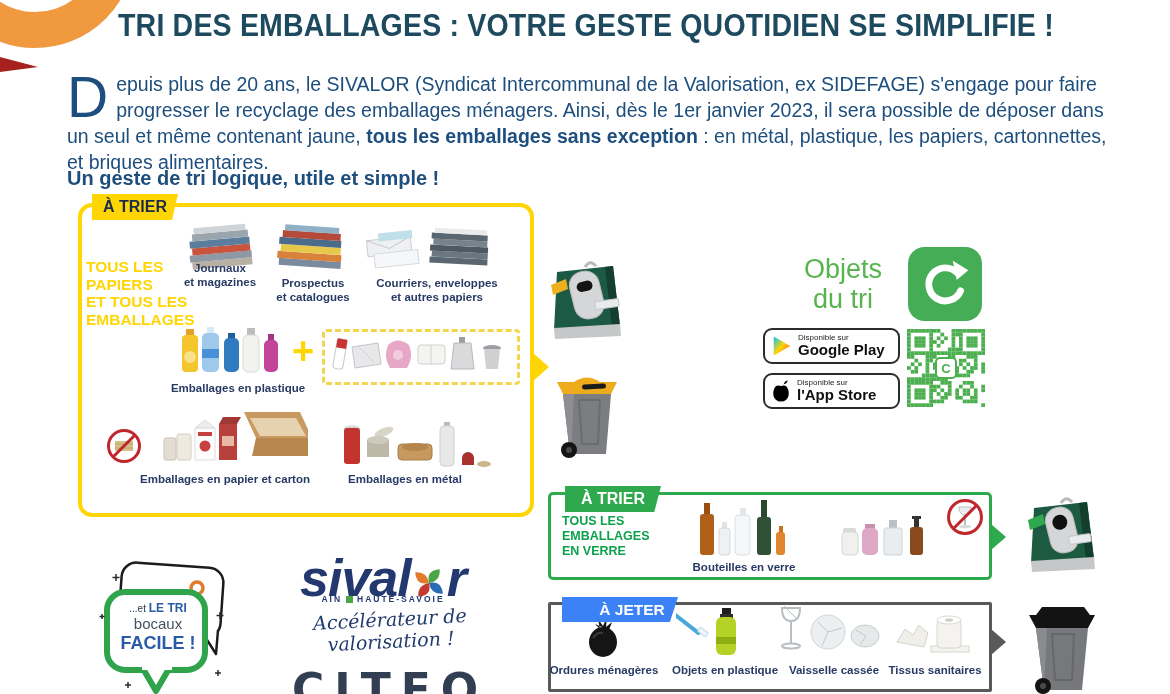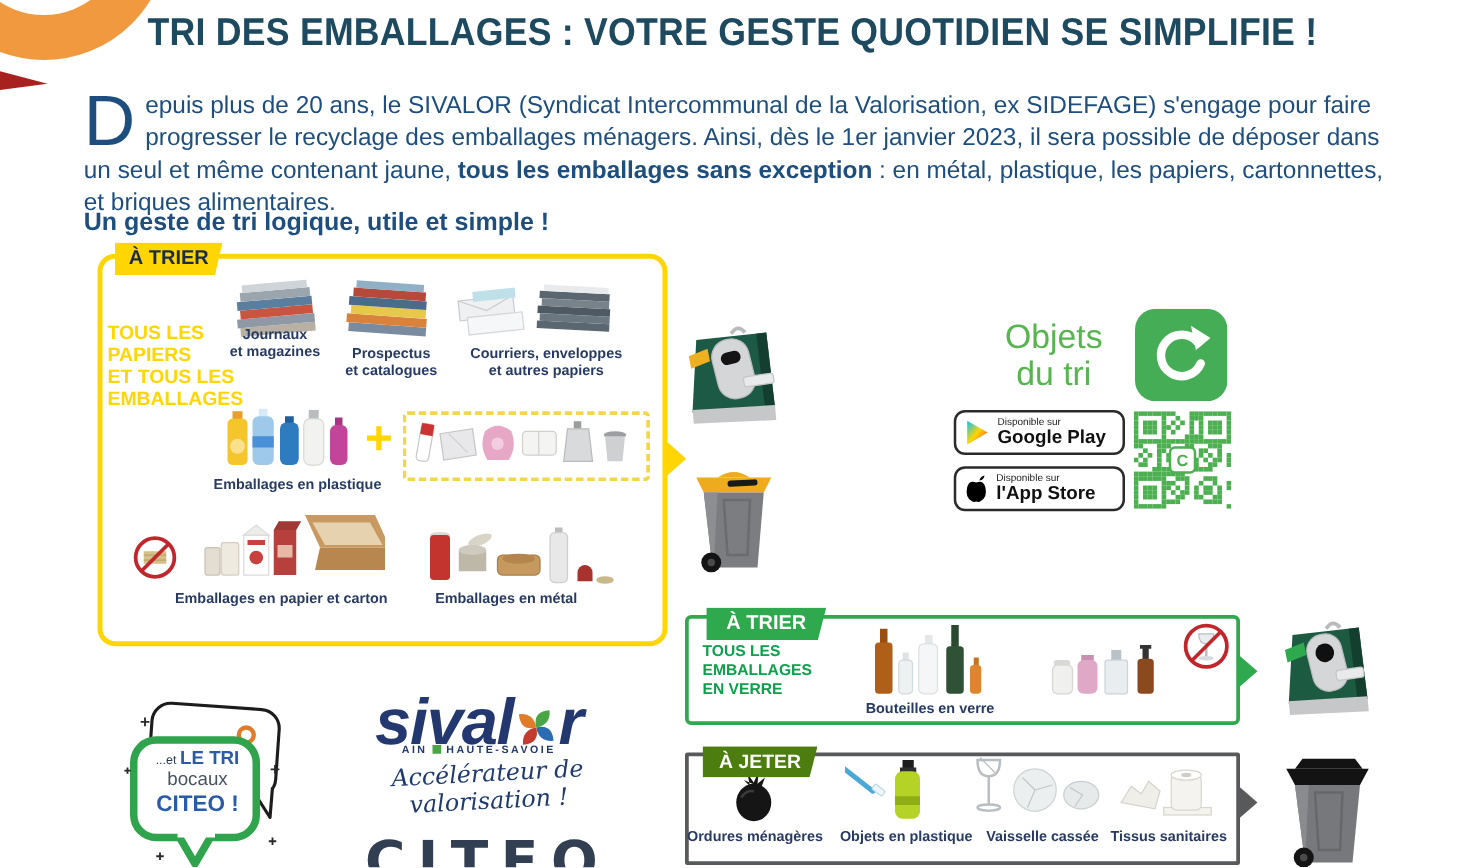--- a/index.html
+++ b/index.html
@@ -43,27 +43,27 @@
           color:#4caf50;font-weight:bold;font-size:13px;display:flex;align-items:center;justify-content:center;box-sizing:border-box;}
 
   
   .gbox{left:548px;top:492px;width:438px;height:82px;border:3px solid #2fa94d;border-radius:5px;}
   .gtab{left:565px;top:486px;width:96px;height:26px;background:#2fa94d;color:#fff;font-weight:bold;font-size:16px;
         display:flex;align-items:center;justify-content:center;clip-path:polygon(0 0,100% 0,93% 100%,0 100%);z-index:3;}
   .gside{left:562px;top:514px;font-size:12.5px;font-weight:bold;color:#0da14c;line-height:1.2;}
 
   
   .jbox{left:548px;top:602px;width:438px;height:84px;border:3px solid #58595b;border-radius:2px;}
-  .jtab{left:562px;top:597px;width:92px;height:25px;background:#4d7c0f;color:#fff;font-weight:bold;font-size:15.5px;
-        display:flex;align-items:center;justify-content:center;clip-path:polygon(0 0,100% 0,93% 100%,0 100%);z-index:3;}
+  .jtab{left:562px;top:597px;width:92px;height:25px;background:#3b82f6;color:#fff;font-weight:bold;font-size:15.5px;
+        display:flex;align-items:center;justify-content:center;clip-path:polygon(0 0,100% 0,93% 100%,0 100%);z-index:3;padding-left:24px;}
 
   
   .bubtxt{left:108px;top:598px;width:100px;text-align:center;line-height:1.12;z-index:4;}
   .b1{font-size:10px;color:#273a50;}
-  .b2{font-size:15px;font-weight:bold;color:#2a5ba8;}
+  .b2{font-size:12px;font-weight:bold;color:#2a5ba8;}
   .b3{font-size:15px;color:#45525f;}
   .b4{font-size:18px;font-weight:bold;color:#2a5ba8;}
 
   
   .sivalor-word{left:268px;top:548px;width:230px;display:flex;align-items:baseline;justify-content:center;
                 font-size:52px;font-weight:bold;font-style:italic;color:#22386f;letter-spacing:-1px;}
   .sivalor-word svg{position:relative;top:4px;margin:0 1px;}
   .sivalor-region{left:268px;top:594px;width:230px;text-align:center;font-size:8.5px;letter-spacing:2px;
                   font-weight:bold;color:#22386f;}
   .sqr{display:inline-block;width:7px;height:7px;background:#4aa546;margin:0 4px;vertical-align:middle;}
@@ -638,21 +638,21 @@
       <path d="M18 20 v7 M14.5 23.5 h7"></path>
         <path d="M122 58 v7 M118.5 61.5 h7"></path>
       <path d="M30 128 v6 M27 131 h6"></path>
         <path d="M120 116 v6 M117 119 h6"></path>
       <path d="M4 60 v5 M1.5 62.5 h5"></path>
     </g>
   </svg>
   <div class="abs bubtxt">
     <div><span class="b1">...et </span><span class="b2">LE TRI</span></div>
     <div class="b3">bocaux</div>
-    <div class="b4">CITEO !</div>
+    <div class="b4">FACILE !</div>
   </div>
 
   <div class="abs sivalor-word">
     <span>sival</span>
       <svg width="34" height="34" viewBox="0 0 32 32">
         <path d="M16 16 Q13 4 26 3 Q27 14 16 16 Z" fill="#4aa546"></path>
         <g transform="rotate(90 16 16)">
           <path d="M16 16 Q13 4 26 3 Q27 14 16 16 Z" fill="#2b6cb3"></path>
         </g>
         <g transform="rotate(180 16 16)">

